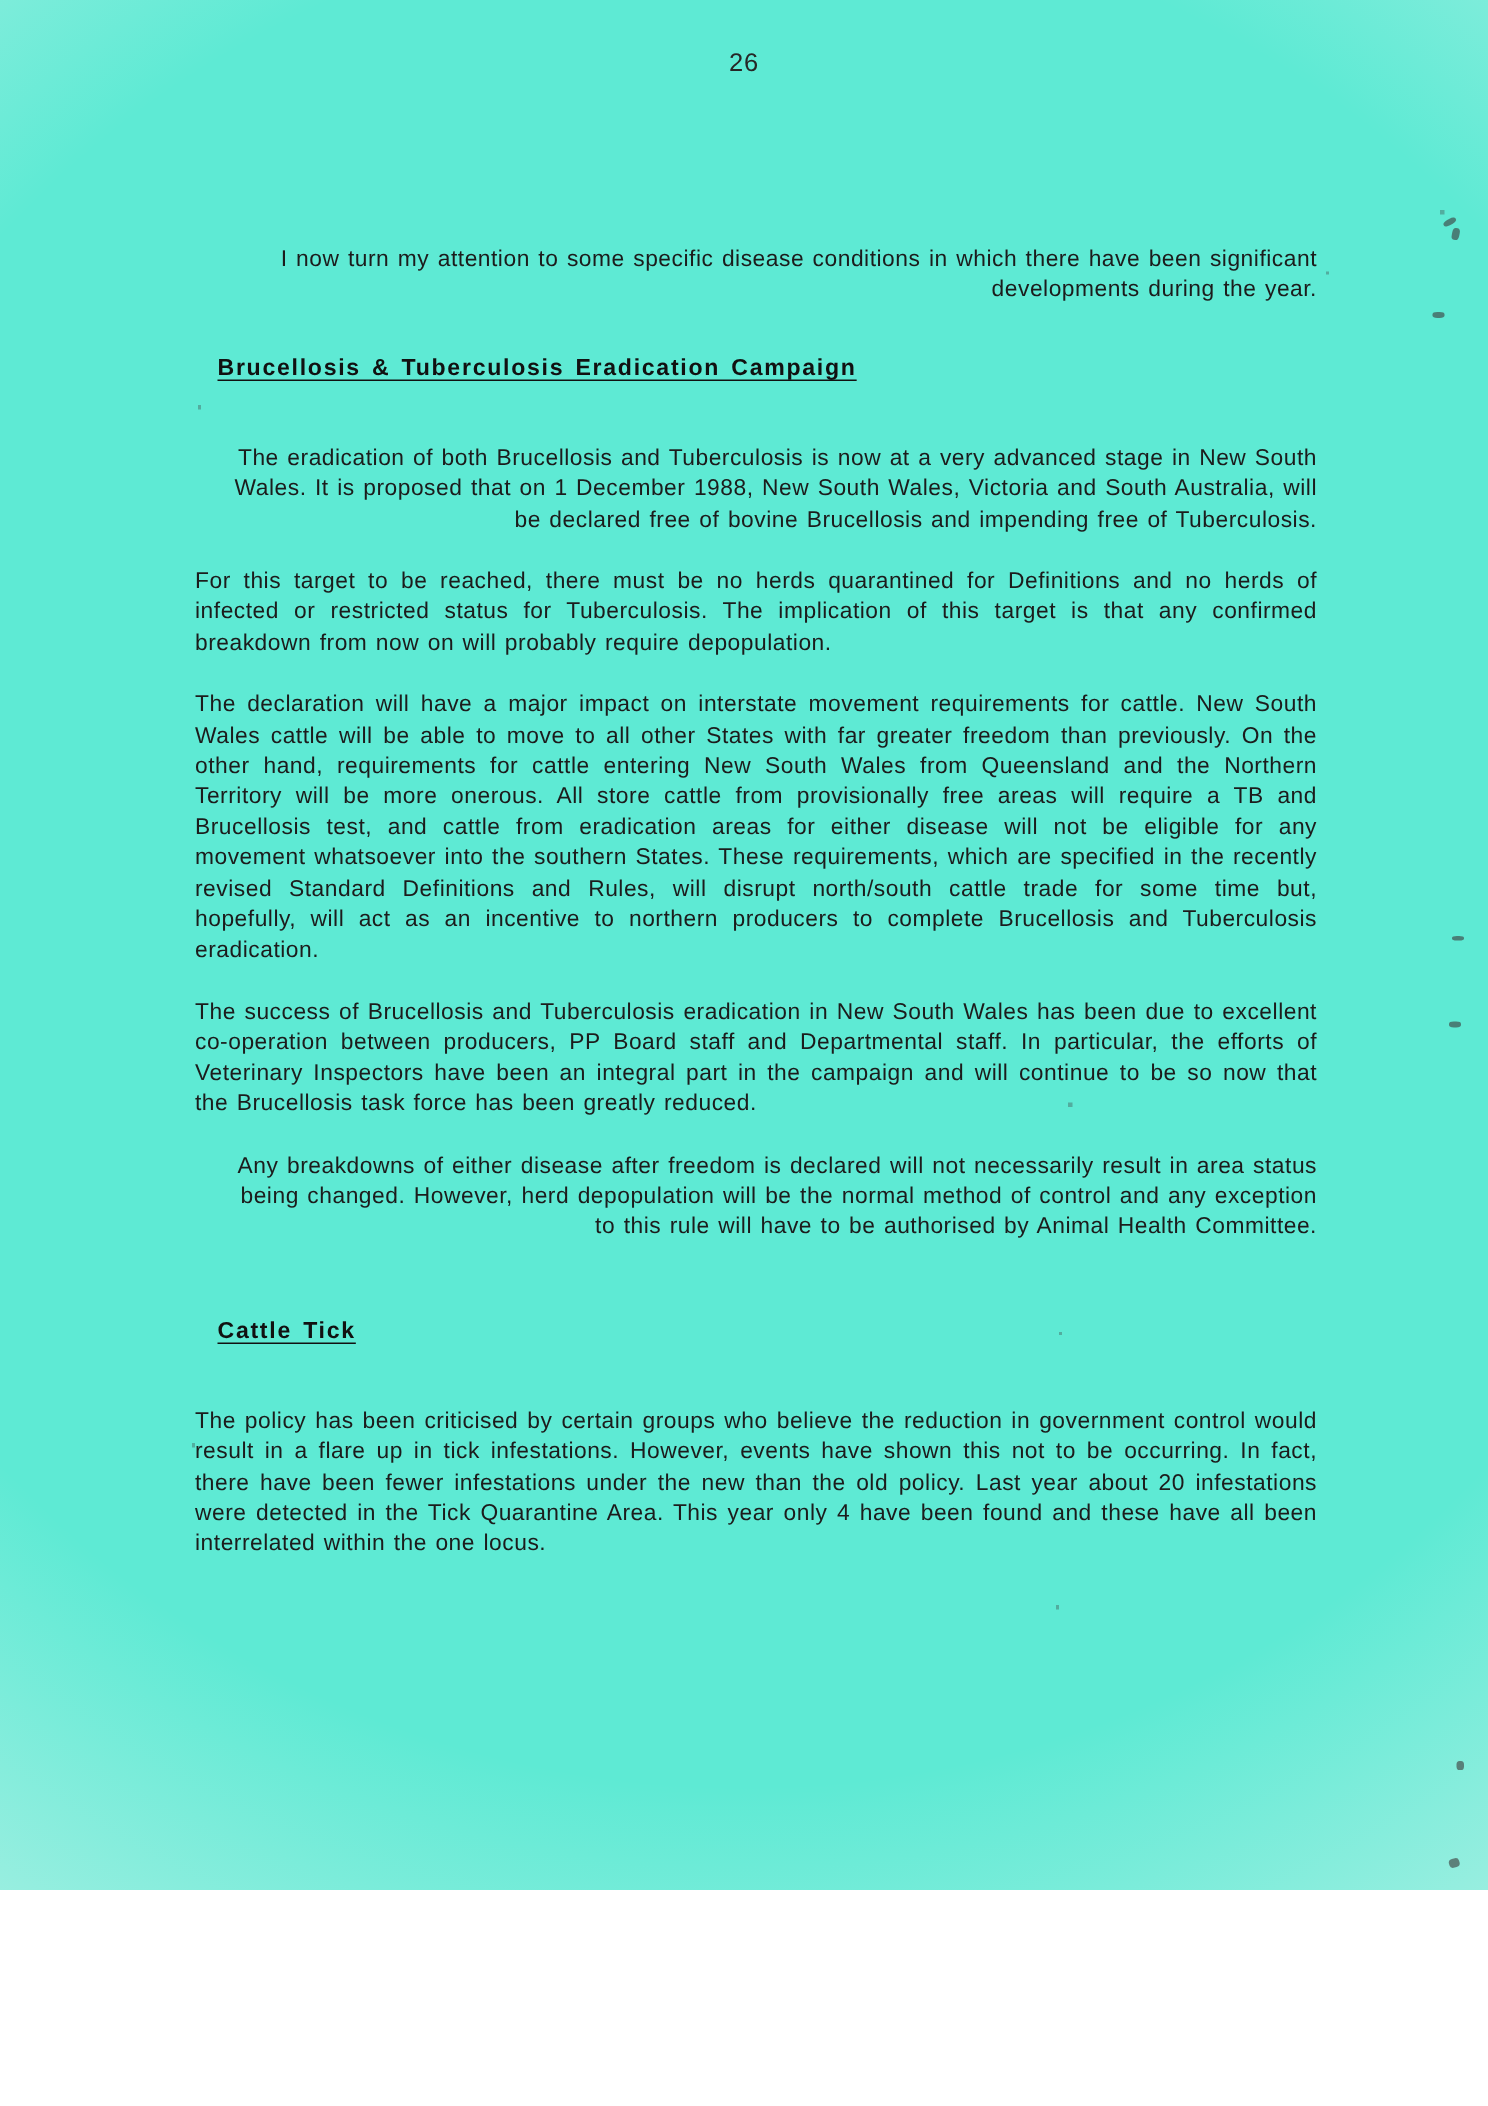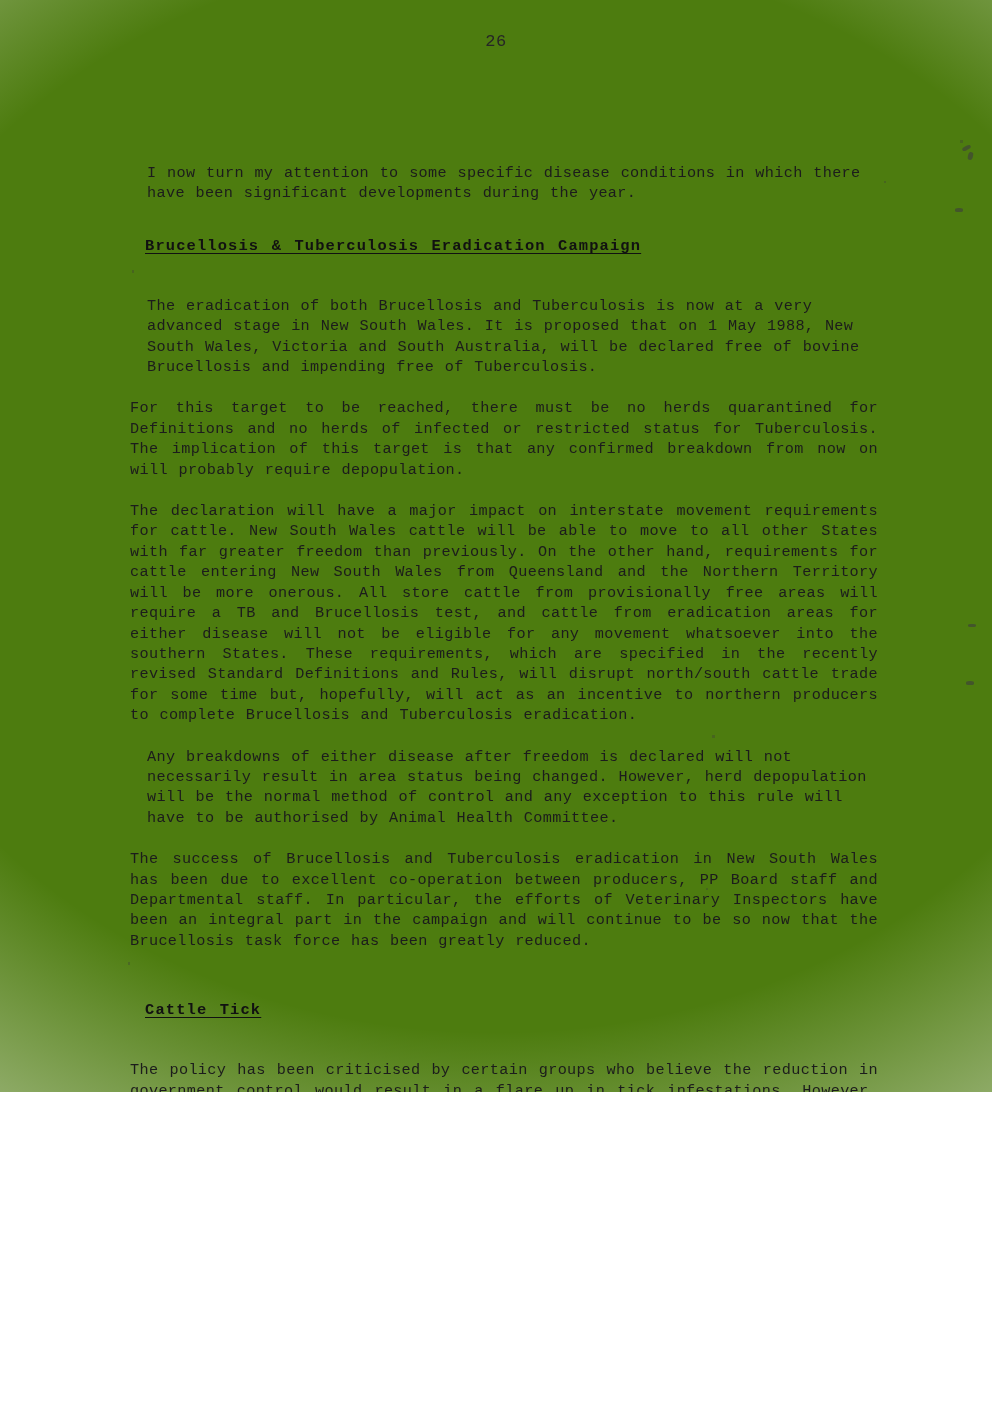--- a/index.html
+++ b/index.html
@@ -5,24 +5,24 @@
 <style>
   html, body {
     margin: 0;
     padding: 0;
     background: #ffffff;
   }
 
   .page {
     position: relative;
     width: 992px;
-    height: 1092px;
-    background: #4d7c0f;
+    height: 1260px;
+    background: #5eead4;
     overflow: hidden;
-    font-family: Liberation Mono, monospace;
+    font-family: Liberation Sans, sans-serif;
     color: #1a1a1a;
   }
 
   
   .paper-texture {
     position: absolute;
     inset: 0;
     pointer-events: none;
     background:
       radial-gradient(ellipse 120% 90% at 50% 45%, rgba(255,255,255,0) 55%, rgba(246,245,243,0.9) 100%);
@@ -56,21 +56,21 @@
     text-align: justify;
     text-justify: inter-word;
     letter-spacing: 0.35px;
     word-spacing: 1.1px;
     color: #1c1c1c;
     text-rendering: optimizeLegibility;
   }
 
   
   p.para.ragged {
-    text-align: left;
+    text-align: right;
     margin-left: 17px;
   }
 
   h2.heading {
     margin: 0 0 20px 15px;
     font-size: 15.4px;
     line-height: 20px;
     font-weight: bold;
     letter-spacing: 1.15px;
     word-spacing: 2px;
@@ -125,29 +125,29 @@
   <div class="content">
 
     <p class="para ragged">I now turn my attention to some specific disease conditions in which there have been significant developments during the year.</p>
 
     <div class="spacer-before-heading"></div>
 
     <div class="heading-wrap">
       <h2 class="heading">Brucellosis &amp; Tuberculosis Eradication Campaign</h2>
     </div>
 
-    <p class="para ragged">The eradication of both Brucellosis and Tuberculosis is now at a very advanced stage in New South Wales. It is proposed that on 1 May 1988, New South Wales, Victoria and South Australia, will be declared free of bovine Brucellosis and impending free of Tuberculosis.</p>
+    <p class="para ragged">The eradication of both Brucellosis and Tuberculosis is now at a very advanced stage in New South Wales. It is proposed that on 1 December 1988, New South Wales, Victoria and South Australia, will be declared free of bovine Brucellosis and impending free of Tuberculosis.</p>
 
     <p class="para">For this target to be reached, there must be no herds quarantined for Definitions and no herds of infected or restricted status for Tuberculosis. The implication of this target is that any confirmed breakdown from now on will probably require depopulation.</p>
 
     <p class="para">The declaration will have a major impact on interstate movement requirements for cattle. New South Wales cattle will be able to move to all other States with far greater freedom than previously. On the other hand, requirements for cattle entering New South Wales from Queensland and the Northern Territory will be more onerous. All store cattle from provisionally free areas will require a TB and Brucellosis test, and cattle from eradication areas for either disease will not be eligible for any movement whatsoever into the southern States. These requirements, which are specified in the recently revised Standard Definitions and Rules, will disrupt north/south cattle trade for some time but, hopefully, will act as an incentive to northern producers to complete Brucellosis and Tuberculosis eradication.</p>
 
+    <p class="para">The success of Brucellosis and Tuberculosis eradication in New South Wales has been due to excellent co-operation between producers, PP Board staff and Departmental staff. In particular, the efforts of Veterinary Inspectors have been an integral part in the campaign and will continue to be so now that the Brucellosis task force has been greatly reduced.</p>
+
     <p class="para ragged">Any breakdowns of either disease after freedom is declared will not necessarily result in area status being changed. However, herd depopulation will be the normal method of control and any exception to this rule will have to be authorised by Animal Health Committee.</p>
-
-    <p class="para">The success of Brucellosis and Tuberculosis eradication in New South Wales has been due to excellent co-operation between producers, PP Board staff and Departmental staff. In particular, the efforts of Veterinary Inspectors have been an integral part in the campaign and will continue to be so now that the Brucellosis task force has been greatly reduced.</p>
 
     <div class="spacer-section"></div>
 
     <div class="heading-wrap">
       <h2 class="heading">Cattle Tick</h2>
     </div>
 
 
     <p class="para">The policy has been criticised by certain groups who believe the reduction in government control would result in a flare up in tick infestations. However, events have shown this not to be occurring. In fact, there have been fewer infestations under the new than the old policy. Last year about 20 infestations were detected in the Tick Quarantine Area. This year only 4 have been found and these have all been interrelated within the one locus.</p>
 

